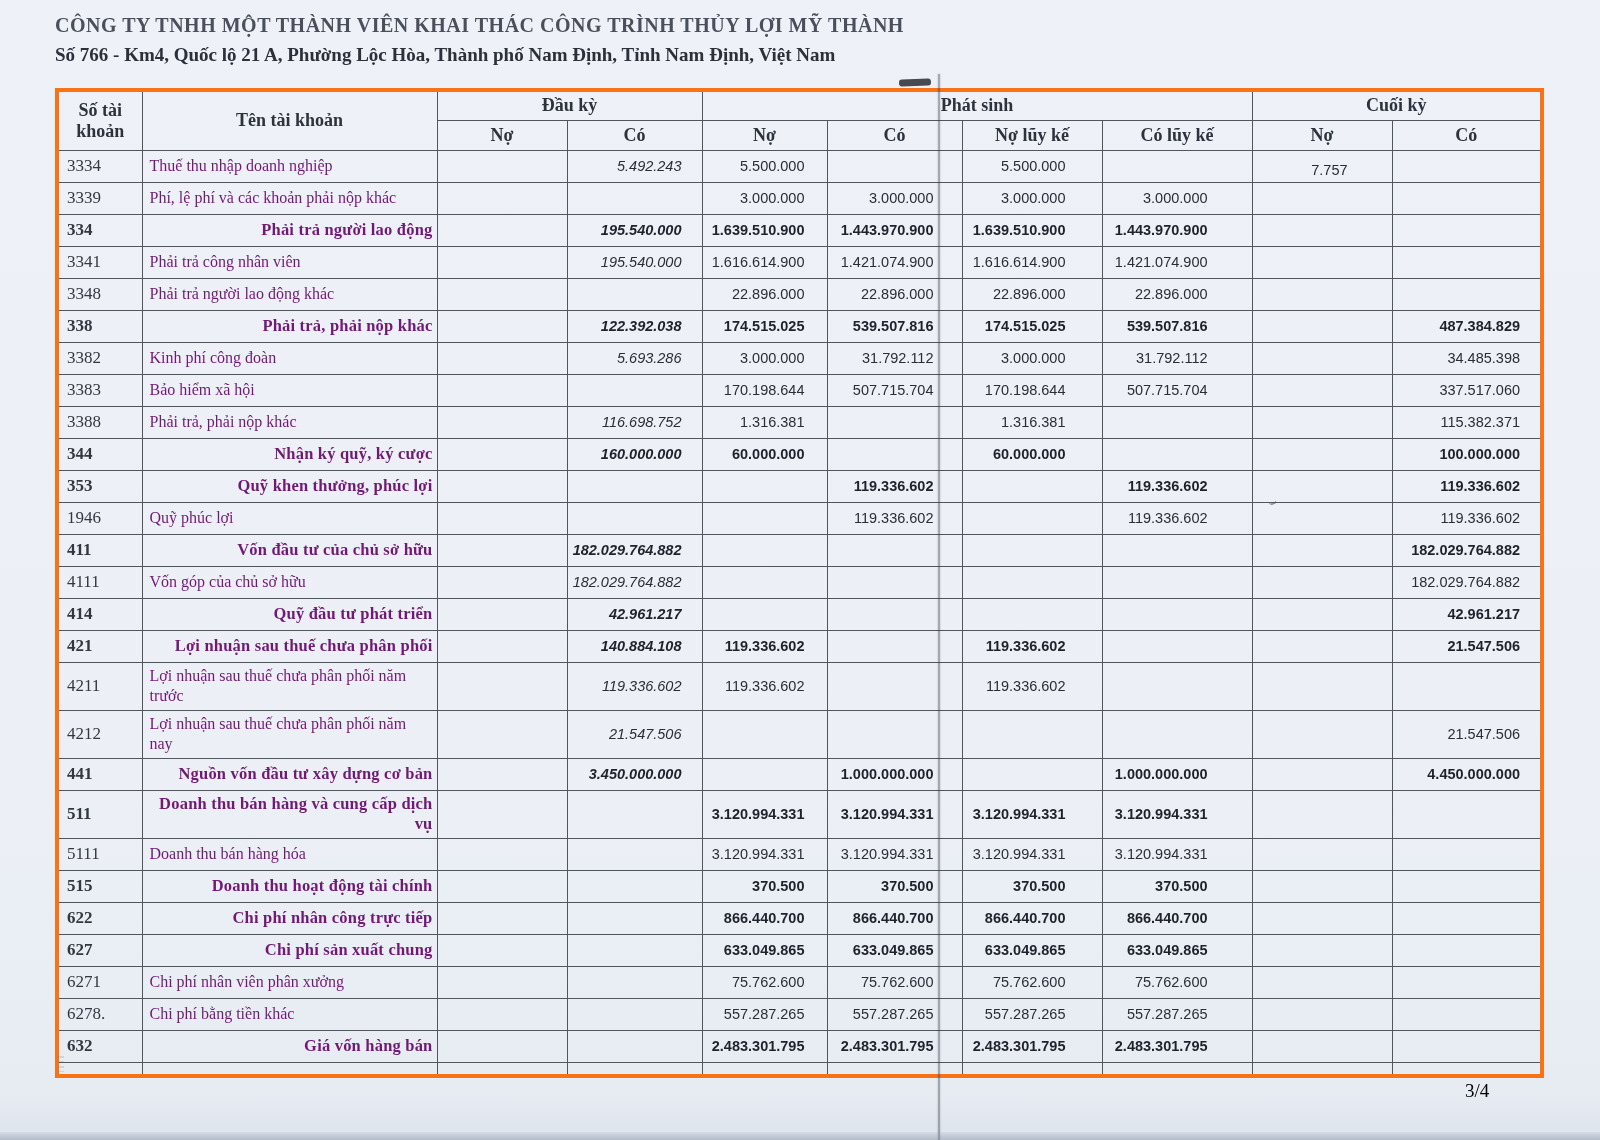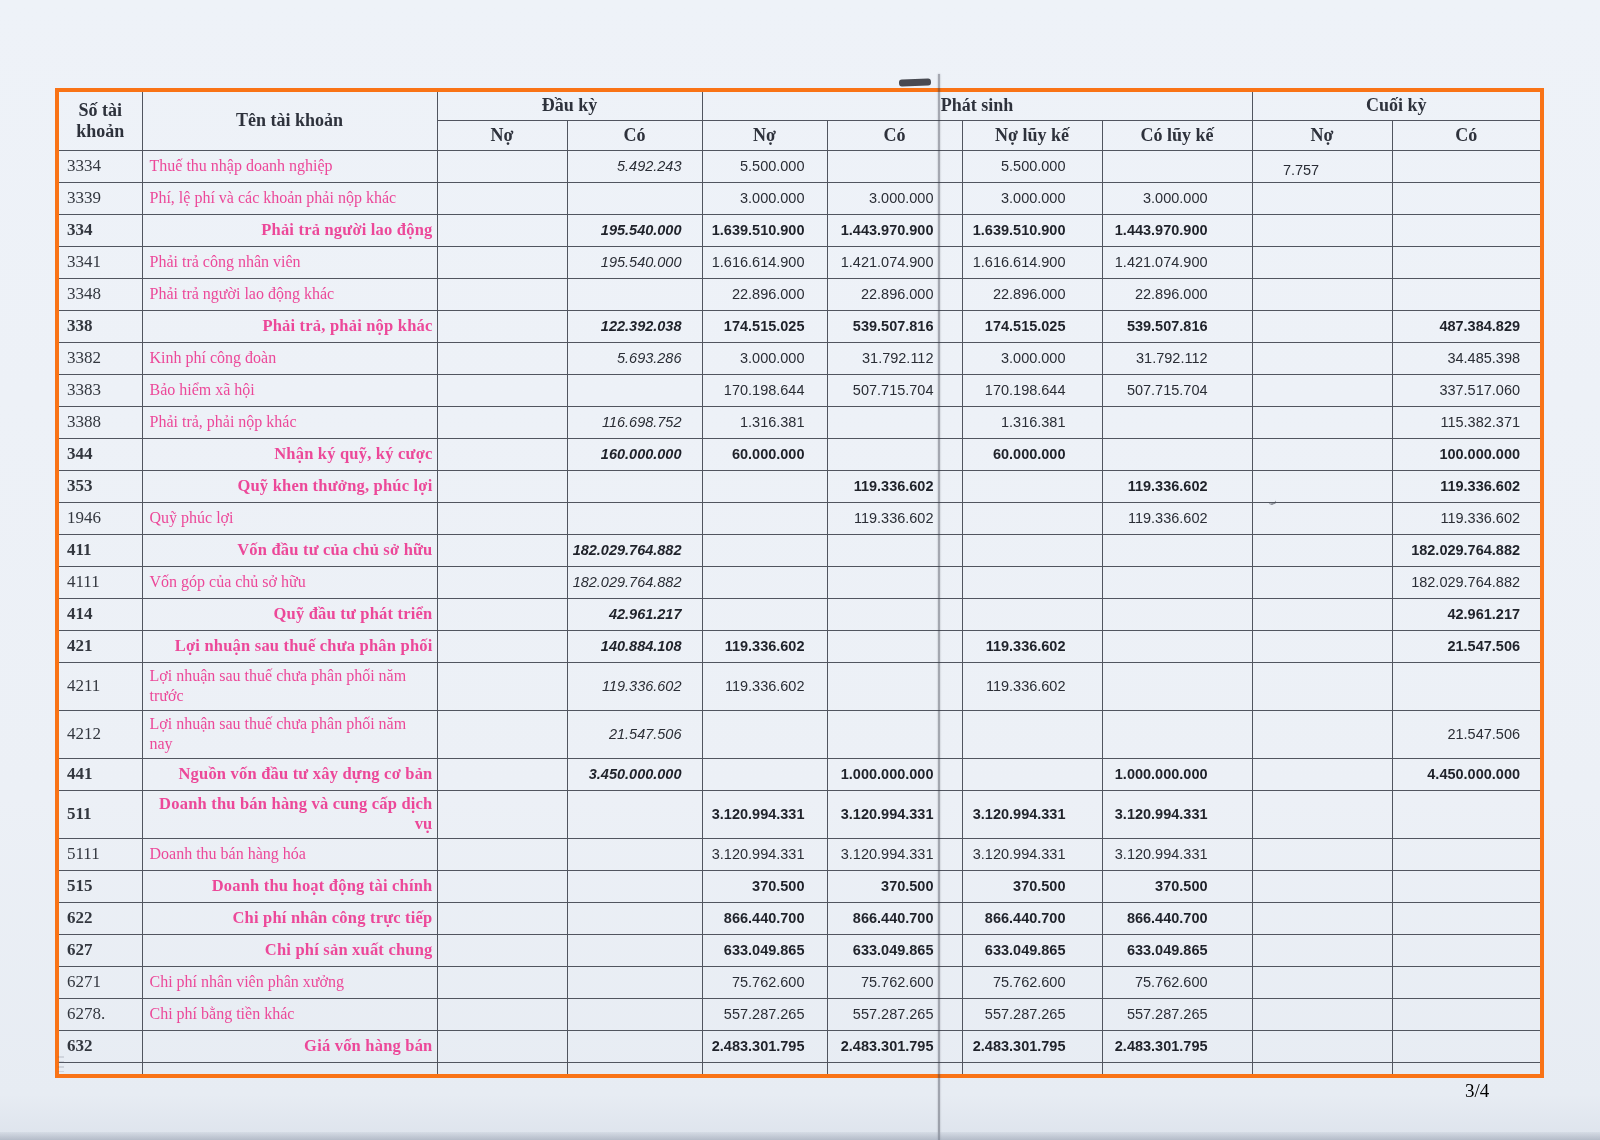--- a/index.html
+++ b/index.html
@@ -31,33 +31,33 @@
   }
   thead tr.group-row{height:30px;}
   thead tr.sub-row{height:30px;}
   tbody tr{height:32px;}
   tbody tr.tall{height:48px;}
   tbody tr.filler{height:14px;}
   td.c-no{
     font-size:17px;padding:1px 4px 1px 8px;vertical-align:middle;color:#33373f;
   }
   td.c-name{
-    font-size:16px;padding:2px 4px 2px 7px;vertical-align:middle;line-height:20px;color:#ec4899;
+    font-size:16px;padding:2px 4px 2px 7px;vertical-align:middle;line-height:20px;color:#701a75;
   }
   td.c-num{
     font-family:"Liberation Sans", sans-serif;
     font-size:14.5px;color:#2a2d35;
     text-align:right;vertical-align:middle;padding:2px 14px 2px 2px;
   }
   td.c4{padding-right:20px;font-style:italic;}
   td.c5{padding-right:22px;}
   td.c6{padding-right:28px;}
   td.c7{padding-right:36px;}
   td.c8{padding-right:44px;}
-  td.c9{padding-right:44px;vertical-align:bottom;padding-bottom:4px;text-align:center;}
+  td.c9{padding-right:44px;vertical-align:bottom;padding-bottom:4px;}
   td.c10{padding-right:20px;}
   tbody tr.bold td{font-weight:700;}
   tbody tr.bold td.c-name{font-size:16.5px;letter-spacing:.2px;text-align:right;}
   tbody tr.bold td.c-num{color:#1f222a;}
   .page-number{
     position:absolute;left:1465px;top:1080px;font-size:19px;color:#000000;
   }
   
   .fold-line{
     position:absolute;left:938px;top:74px;width:2px;height:1066px;
@@ -79,20 +79,22 @@
   .left-dots{
     position:absolute;left:58px;top:1056px;width:6px;height:16px;
     background:repeating-linear-gradient(180deg,rgba(90,95,110,.35) 0 2px,transparent 2px 5px);
     opacity:.5;
   }
 </style>
 </head>
 <body>
 
 <div class="doc-header">
+  <div class="company-name">CÔNG TY TNHH MỘT THÀNH VIÊN KHAI THÁC CÔNG TRÌNH THỦY LỢI MỸ THÀNH</div>
+  <div class="company-address">Số 766 - Km4, Quốc lộ 21 A, Phường Lộc Hòa, Thành phố Nam Định, Tỉnh Nam Định, Việt Nam</div>
 </div>
 
 <table class="balance">
   <colgroup>
     <col style="width:85px">
       <col style="width:295px">
       <col style="width:130px">
       <col style="width:135px">
     <col style="width:125px">
       <col style="width:135px">

